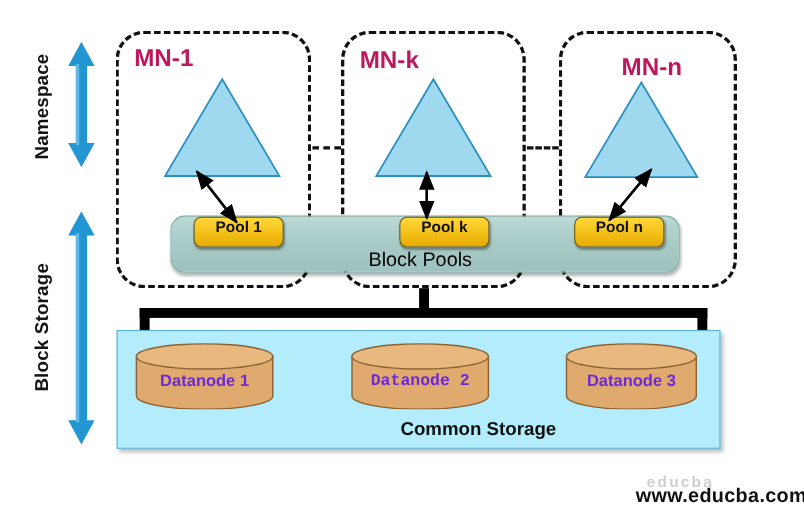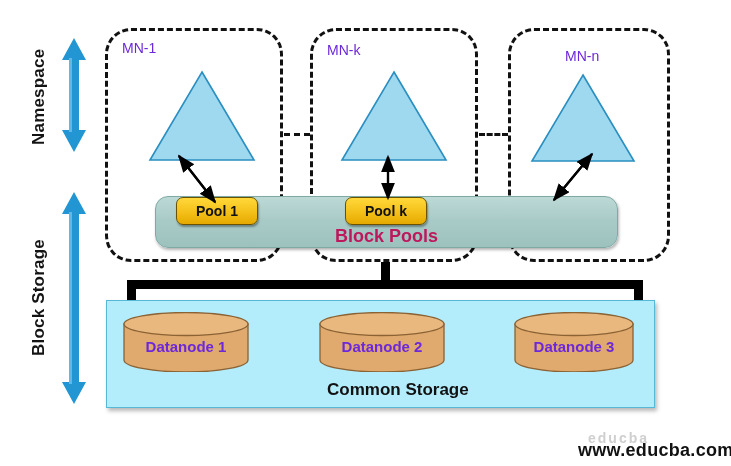--- a/index.html
+++ b/index.html
@@ -24,23 +24,23 @@
   
   .mn-box{
     position:absolute;
     border:3px dashed #111111;
     border-radius:26px;
     background:transparent;
     box-sizing:border-box;
   }
   .mn-label{
     position:absolute;
-    font-size:14px;
-    font-weight:normal;
-    color:#6d28d9;
+    font-size:22px;
+    font-weight:bold;
+    color:#be185d;
     white-space:nowrap;
   }
 
   
   .tri-wrap{position:absolute;}
   .tri-wrap svg{display:block;overflow:visible;}
   .tri-text{
     position:absolute;
     font-size:17px;
     font-weight:normal;
@@ -54,48 +54,48 @@
     position:absolute;
     border-radius:13px;
     background:linear-gradient(180deg,#bcd9d6 0%,#a9cbc7 45%,#9dc2be 100%);
     border:1px solid #7fa9a5;
     box-shadow:1px 2px 3px rgba(0,0,0,.30);
     box-sizing:border-box;
   }
   .pools-title{
     position:absolute;
     font-size:18px;
-    font-weight:bold;
-    color:#be185d;
+    font-weight:normal;
+    color:#000000;
     white-space:nowrap;
     text-align:right;
   }
   .pool-chip{
     position:absolute;
     border-radius:7px;
     background:linear-gradient(180deg,#ffd83a 0%,#f5c21c 50%,#e6a900 100%);
     border:1px solid #6b5200;
     box-shadow:1px 2px 2px rgba(0,0,0,.35);
-    display:flex;align-items:center;justify-content:center;
+    display:flex;align-items:flex-start;justify-content:center;
     box-sizing:border-box;
   }
   .pool-chip span{
     font-size:14px;font-weight:bold;color:#111111;white-space:nowrap;
   }
 
   
   .storage-box{
     position:absolute;
     background:#b3ecfb;
     border:1px solid #59b7d6;
     box-shadow:2px 3px 4px rgba(0,0,0,.28);
     box-sizing:border-box;
   }
   .storage-title{
-    position:absolute;font-size:17px;font-weight:bold;color:#111111;white-space:nowrap;
+    position:absolute;font-size:17px;font-weight:bold;color:#111111;white-space:nowrap;margin-left:37px;
   }
   .cyl{position:absolute;}
   .cyl svg{display:block;}
   .cyl-text{
     position:absolute;left:0;width:100%;text-align:center;
     font-size:15px;font-weight:bold;color:#6d28d9;white-space:nowrap;
   }
 
   
   .bus{position:absolute;background:#000000;}
@@ -174,22 +174,25 @@
       <polygon points="53,2 104,88 2,88" fill="#9fd9f0" stroke="#2a8fc0" stroke-width="1.6"></polygon>
     </svg>
   </div>
 
   <div class="pools-bar" style="left:155px;top:196px;width:463px;height:52px;"></div>
   <div class="pools-title" style="left:335px;top:226px;">Block Pools</div>
 
   <div class="pool-chip" style="left:176px;top:197px;width:82px;height:28px;">
     <span>Pool 1</span>
   </div>
-  <div class="pool-chip" style="left:345px;top:197px;width:82px;height:28px;">
+  <div class="pool-chip" style="left:363px;top:197px;width:82px;height:28px;">
     <span>Pool k</span>
+  </div>
+  <div class="pool-chip" style="left:522px;top:197px;width:82px;height:28px;">
+    <span>Pool n</span>
   </div>
 
   <div class="abs" style="left:170px;top:150px;width:80px;height:58px;">
     <svg width="80" height="58" viewBox="0 0 80 58">
       <defs>
         <marker id="ah1" markerWidth="9" markerHeight="9" refX="7.2" refY="3.2" orient="auto">
           <path d="M0,0 L8,3.2 L0,6.4 z" fill="#000"></path>
         </marker>
         <marker id="ah2" markerWidth="9" markerHeight="9" refX="7.2" refY="3.2" orient="auto">
           <path d="M0,0 L8,3.2 L0,6.4 z" fill="#000"></path>
@@ -239,21 +242,21 @@
   <div class="storage-title" style="left:327px;top:380px;">Common Storage</div>
 
   <div class="cyl" style="left:122px;top:312px;width:128px;height:60px;">
     <svg width="128" height="60" viewBox="0 0 128 60">
       <path d="M2,12 L2,48 A62,12 0 0 0 126,48 L126,12 Z" fill="#e0a96d" stroke="#8a6234" stroke-width="1.3"></path>
       <ellipse cx="64" cy="12" rx="62" ry="11.5" fill="#e8b87f" stroke="#8a6234" stroke-width="1.3"></ellipse>
     </svg>
     <div class="cyl-text" style="top:26px;">Datanode 1</div>
   </div>
 
-  <div class="cyl" style="left:318px;top:312px;width:128px;height:68px;">
+  <div class="cyl" style="left:318px;top:312px;width:128px;height:68px;font-family:Liberation Mono, monospace;">
     <svg width="128" height="60" viewBox="0 0 128 60">
       <path d="M2,12 L2,48 A62,12 0 0 0 126,48 L126,12 Z" fill="#e0a96d" stroke="#8a6234" stroke-width="1.3"></path>
       <ellipse cx="64" cy="12" rx="62" ry="11.5" fill="#e8b87f" stroke="#8a6234" stroke-width="1.3"></ellipse>
     </svg>
     <div class="cyl-text" style="top:26px;">Datanode 2</div>
   </div>
 
   <div class="cyl" style="left:513px;top:312px;width:122px;height:60px;">
     <svg width="122" height="60" viewBox="0 0 122 60">
       <path d="M2,12 L2,48 A59,12 0 0 0 120,48 L120,12 Z" fill="#e0a96d" stroke="#8a6234" stroke-width="1.3"></path>

